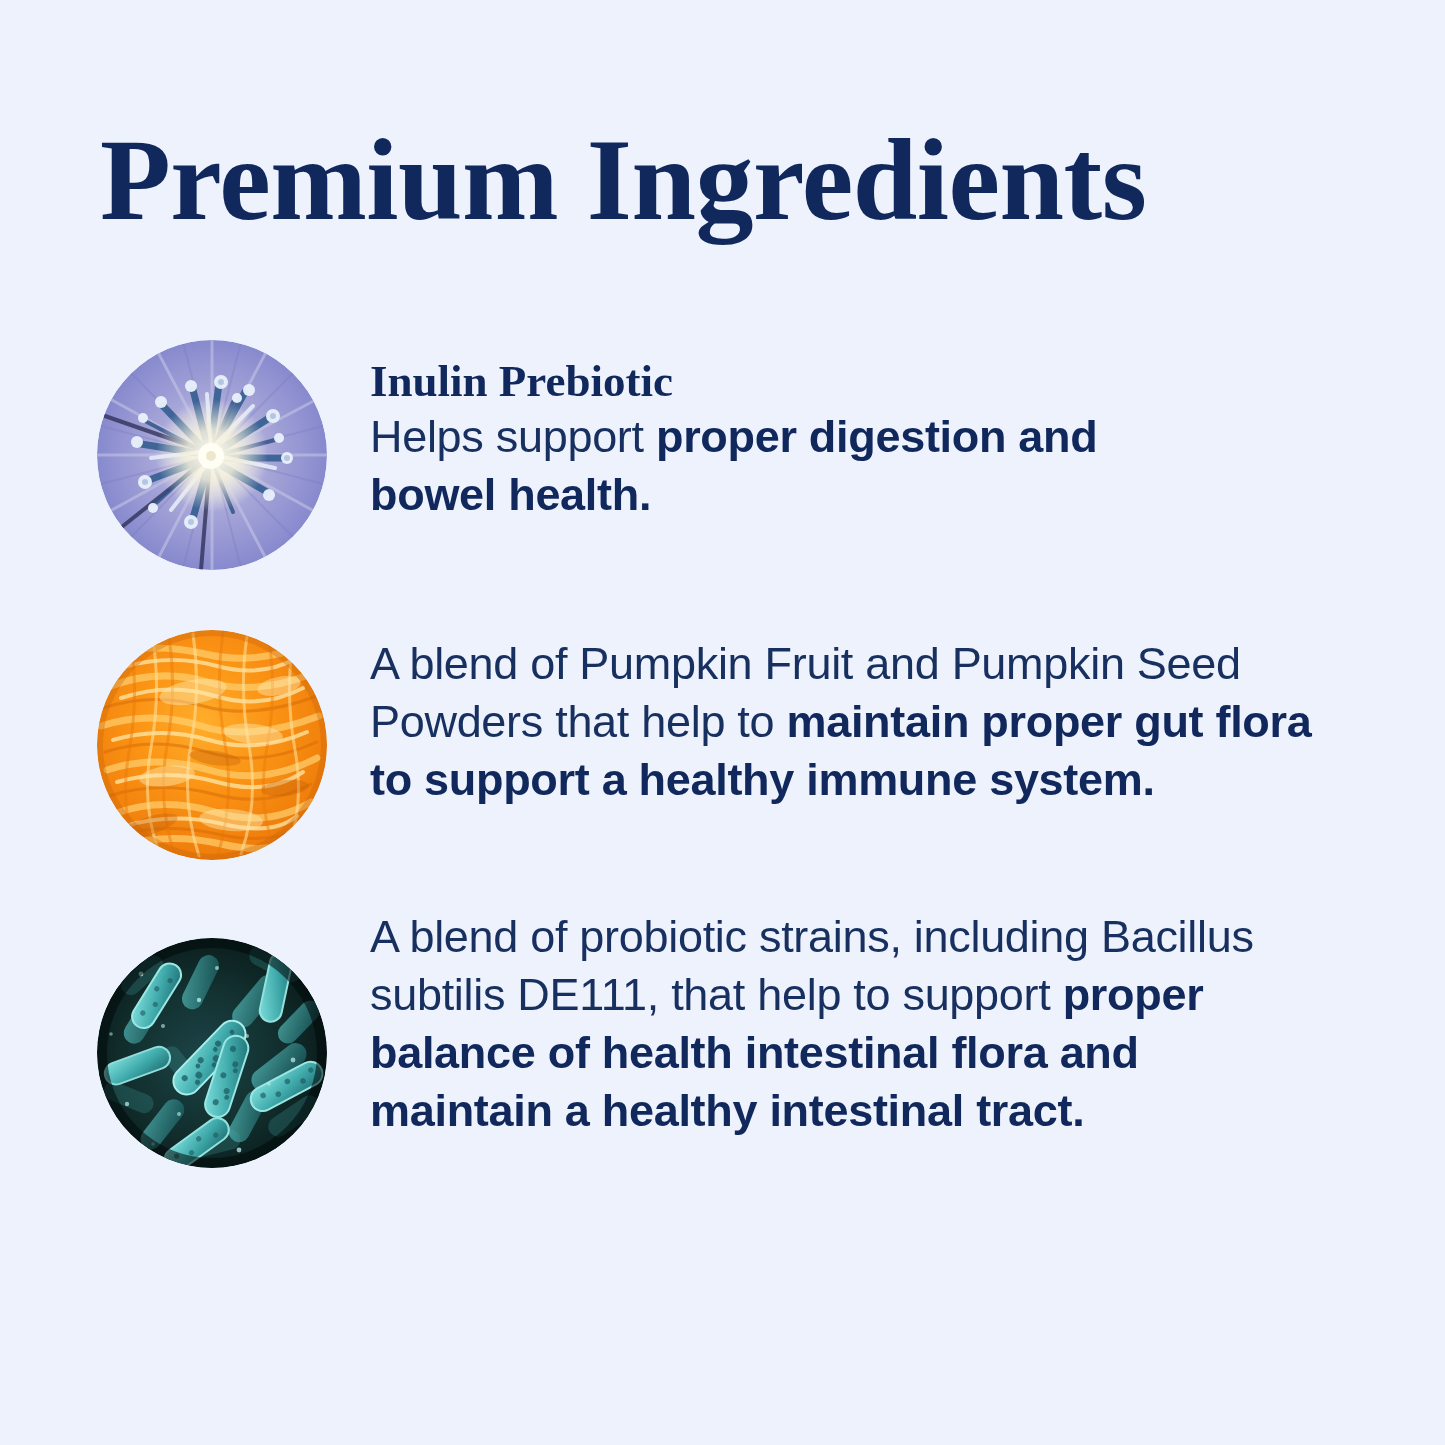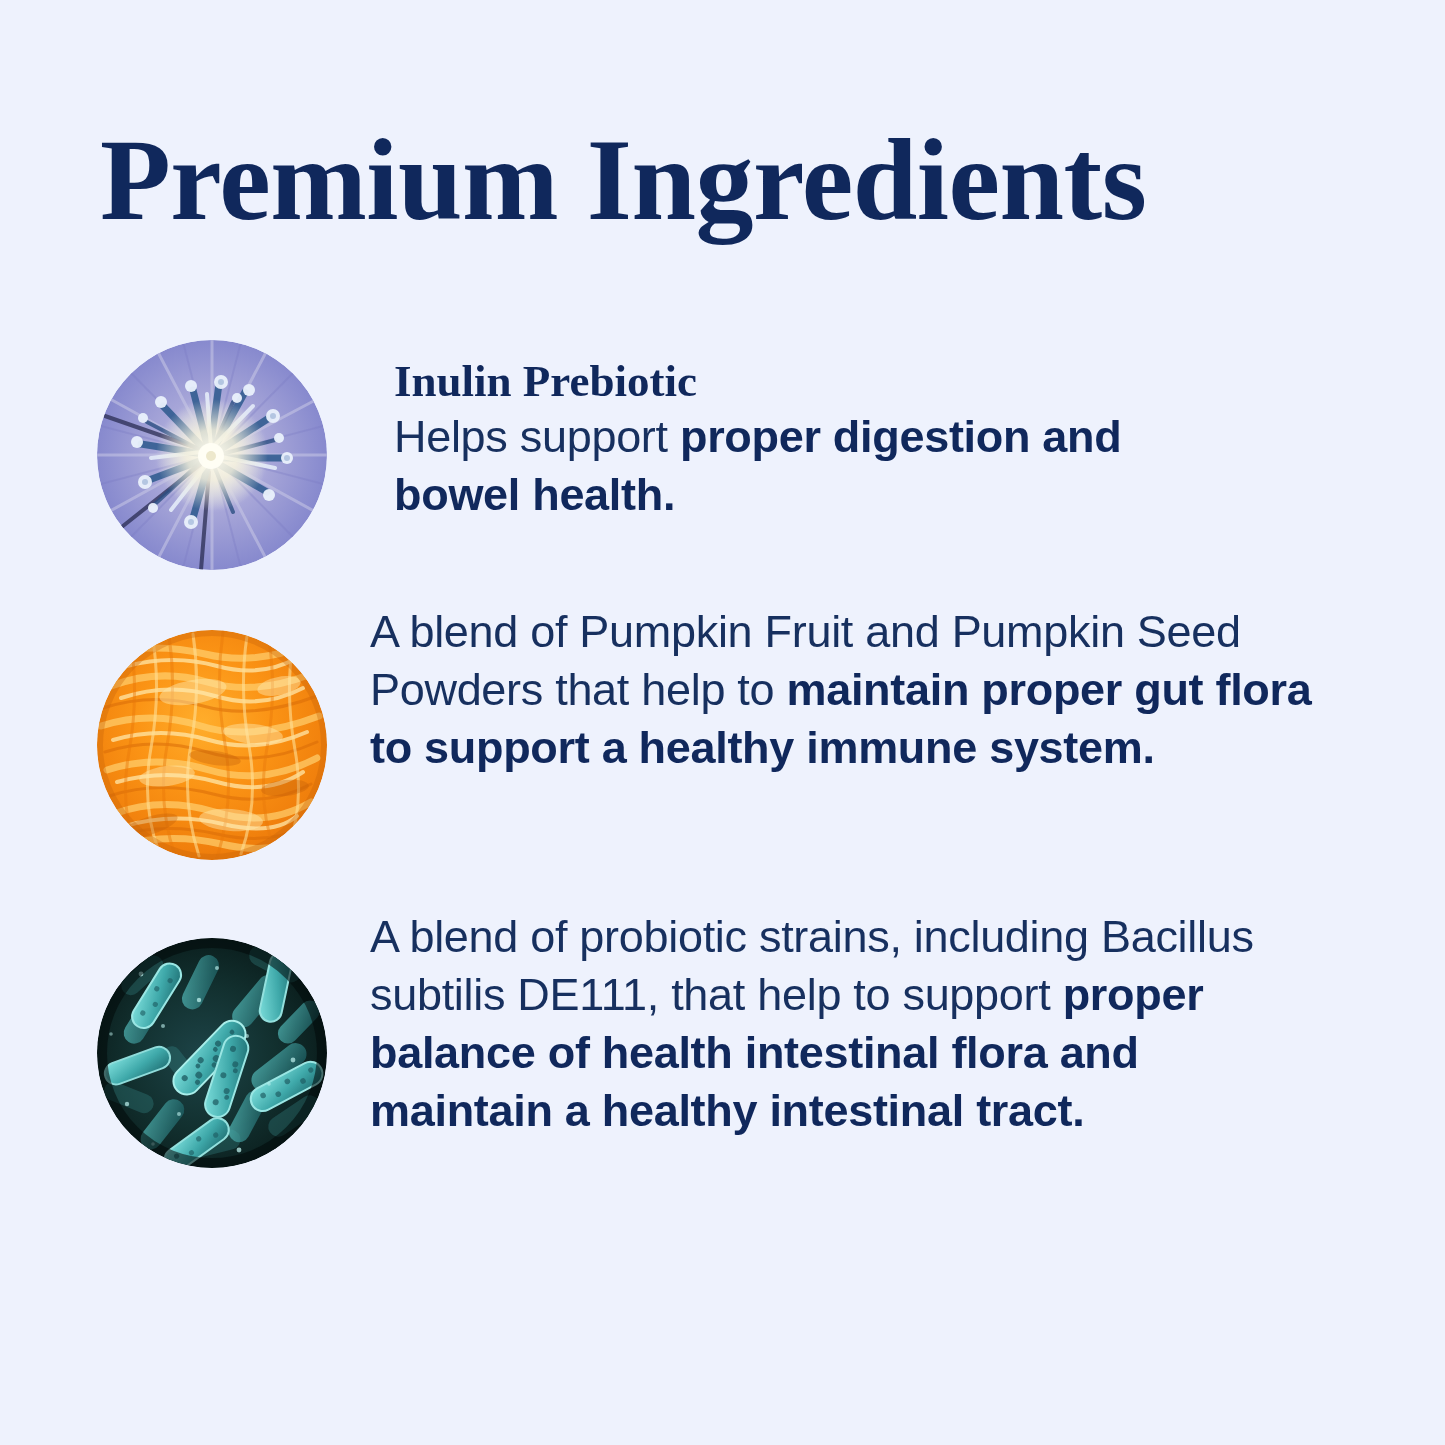--- a/index.html
+++ b/index.html
@@ -63,21 +63,21 @@
   .ingredient-row.row-1 .media-circle { top: 27px; }
   .ingredient-row.row-2 .media-circle { top: 30px; }
 
   .media-circle svg { display: block; width: 100%; height: 100%; }
 
   .ingredient-text {
     position: absolute;
     left: 370px;
     width: 940px;
   }
-  .ingredient-row.row-0 .ingredient-text { top: 16px; margin-left: 24px; }
+  .ingredient-row.row-0 .ingredient-text { top: 16px; }
   .ingredient-row.row-1 .ingredient-text { top: 0px; }
   .ingredient-row.row-2 .ingredient-text { top: 0px; }
 
   .ingredient-name {
     font-family: "Liberation Serif", "DejaVu Serif", serif;
     font-size: 45px;
     font-weight: 700;
     color: #10285c;
     line-height: 1.12;
     margin: 0 0 2px 0;
@@ -90,21 +90,21 @@
     color: #17305f;
     line-height: 1.29;
     margin: 0;
     letter-spacing: -0.3px;
   }
   .ingredient-desc b {
     font-weight: 700;
     color: #10285c;
   }
   .ingredient-row.row-0 .ingredient-desc { width: 790px; }
-  .ingredient-row.row-1 .ingredient-desc { width: 945px; }
+  .ingredient-row.row-1 .ingredient-desc { width: 945px; margin-top: 32px; }
   .ingredient-row.row-2 .ingredient-desc { width: 930px; }
 </style>
 </head>
 <body>
 
 <div class="page">
 
   <div class="page-title">Premium Ingredients</div>
 
   <div class="ingredient-list">

